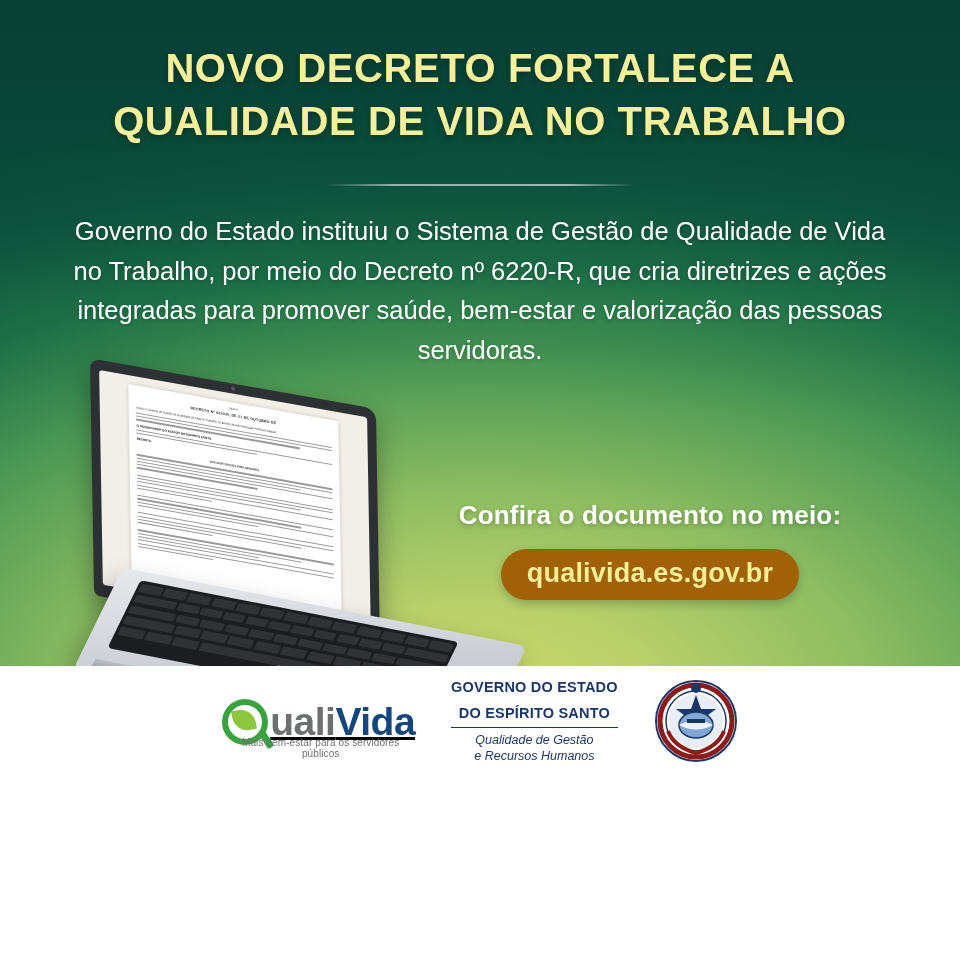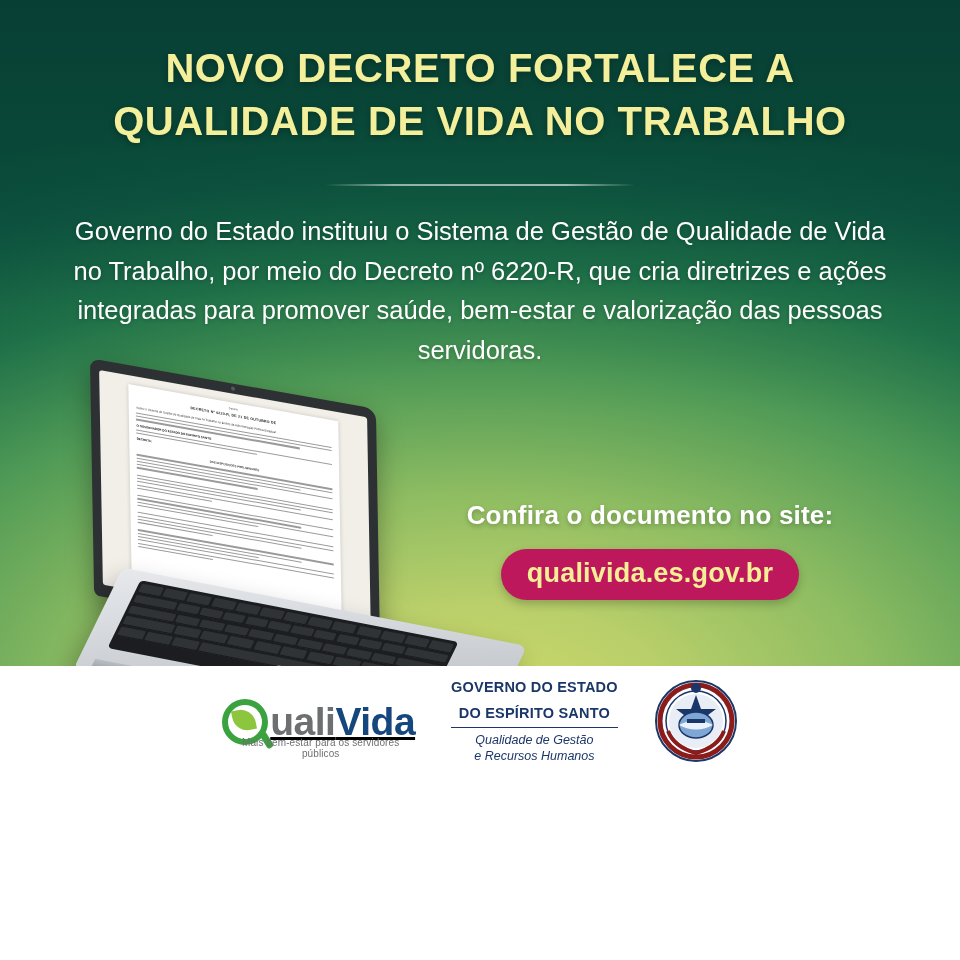--- a/index.html
+++ b/index.html
@@ -88,21 +88,21 @@
     font-size: 26px;
     font-weight: bold;
     letter-spacing: 0.2px;
     text-shadow: 0 2px 5px rgba(0,0,0,0.25);
   }
   .cta-pill {
     display: inline-block;
     margin-top: 18px;
     padding: 9px 26px 11px 26px;
     border-radius: 26px;
-    background: #be185d;
+    background: #a16207;
     color: #f4ef96;
     font-size: 27px;
     font-weight: bold;
     letter-spacing: 0.2px;
     box-shadow: 0 4px 10px rgba(0,0,0,0.22);
   }
 
   
   .laptop {
     position: absolute;
@@ -499,21 +499,21 @@
               <span class="key"></span>
               <span class="key"></span>
             </div>
         </div>
         <div class="trackpad"></div>
         <div class="base-front"></div>
       </div>
     </div>
 
     <div class="cta">
-      <div class="cta-label">Confira o documento no site:</div>
+      <div class="cta-label">Confira o documento no meio:</div>
       <div class="cta-pill">qualivida.es.gov.br</div>
     </div>
 
     <div class="footer">
 
       <div class="qualivida">
         <div class="leaf-q">
           <div class="ring"></div>
           <div class="leaf"></div>
           <div class="tail"></div>

